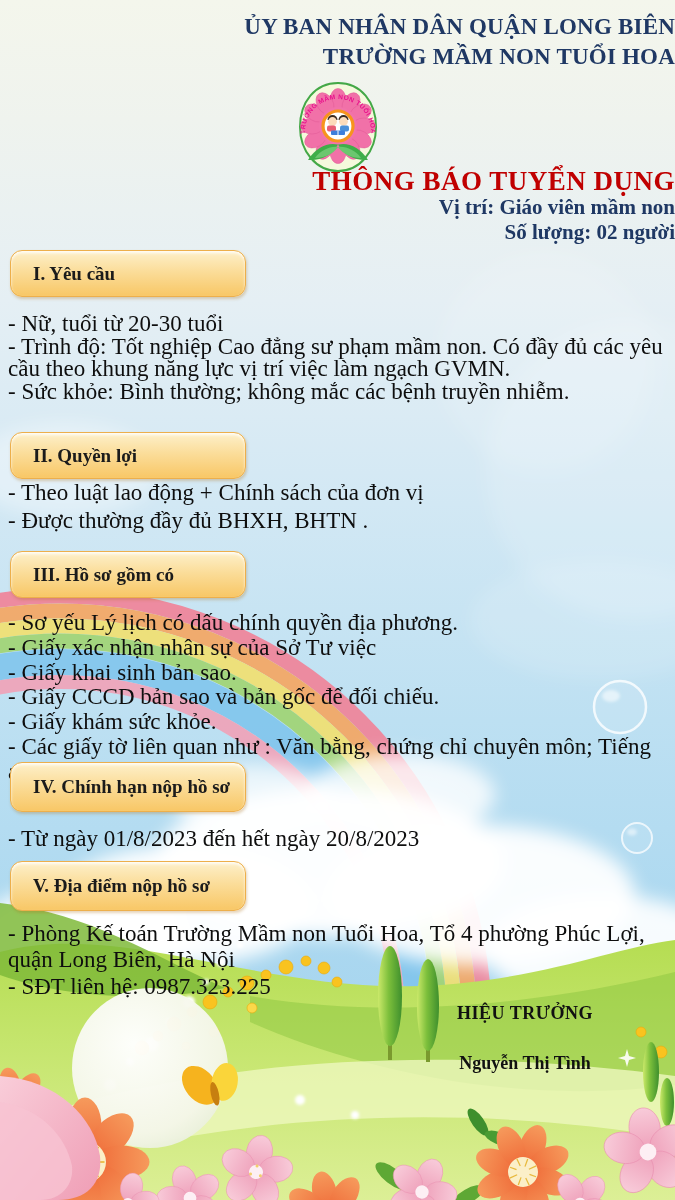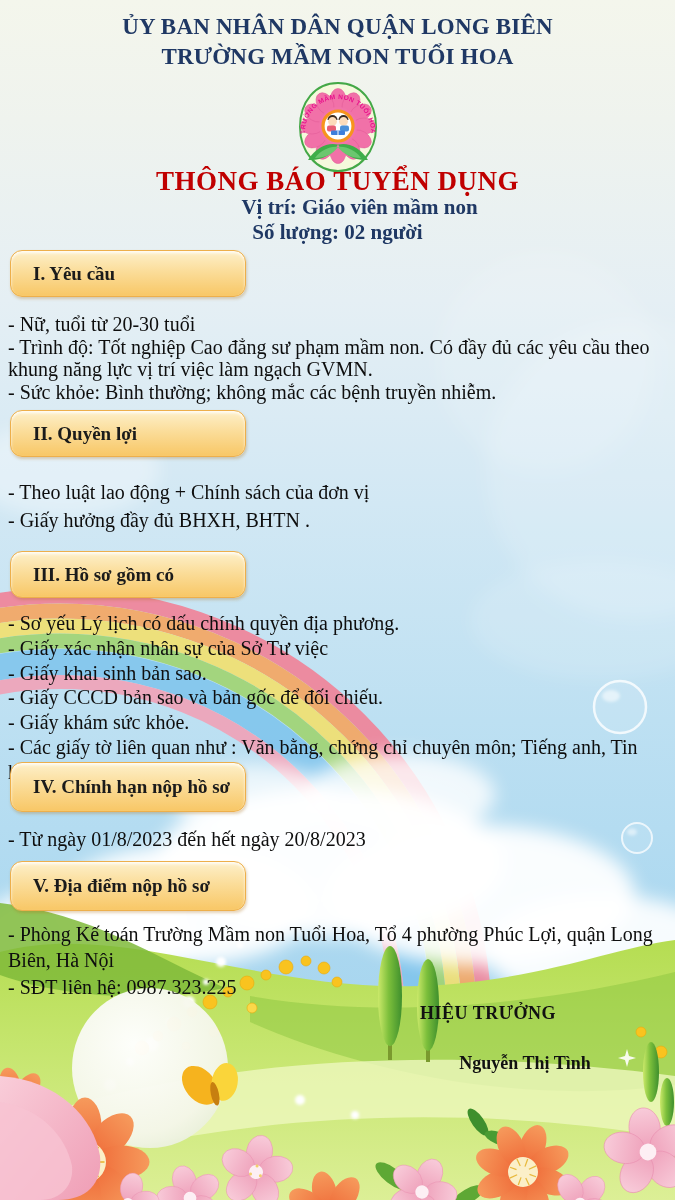--- a/index.html
+++ b/index.html
@@ -5,39 +5,39 @@
   html,body { margin:0; padding:0; background:#ffffff; }
   .poster {
     position:relative; width:675px; height:1200px; overflow:hidden;
     font-family:"Liberation Serif","DejaVu Serif",serif;
     background:linear-gradient(180deg,
       #f4f6ec 0%, #eff3ee 10%, #e5eff4 25%, #d2e8f4 42%,
       #bde0f2 60%, #abd8f0 78%, #a2d1ed 95%, #a0d0ed 100%);
   }
   .bg-art { position:absolute; left:0; top:0; z-index:1; }
   .content { position:absolute; inset:0; z-index:5; }
-  .abs { position:absolute; left:0; right:0; text-align:center; }
+  .abs { position:absolute; left:0; right:0; text-align:right; }
   .org-line { font-weight:bold; font-size:23px; color:#1F3864; letter-spacing:0.2px; }
   .org-line1 { top:14px; }
   .org-line2 { top:44px; }
   .logo-wrap { position:absolute; top:80px; left:50%; transform:translateX(-50%); width:90px; height:94px; }
   .ann-title { top:166px; font-weight:bold; font-size:27px; color:#C00000; letter-spacing:0.5px; }
   .ann-sub  { font-weight:bold; font-size:21px; color:#1F3864; }
   .ann-pos  { top:195px;padding-left:44px; }
   .ann-qty  { top:220px; }
   .sec-box {
     position:absolute; left:10px; width:236px; height:47px; box-sizing:border-box;
     border-radius:12px; border:1.5px solid #EDAF4B;
     background:linear-gradient(180deg,#FDF0CA 0%,#FBDD9A 45%,#F8C766 100%);
     box-shadow: inset 0 2px 3px rgba(255,255,255,.85), 1px 2px 3px rgba(170,110,20,.30);
     display:flex; align-items:center; padding-left:22px;
     font-weight:bold; font-size:19px; color:#1b1b1b;
   }
-  .sec-list { position:absolute; left:8px; width:658px; font-size:20px; color:#0e0e0e; }
-  .sign-title { position:absolute; left:420px; width:210px; top:1003px; 
+  .sec-list { position:absolute; left:8px; width:658px; font-size:23px; color:#0e0e0e; }
+  .sign-title { position:absolute; left:420px; width:210px; top:1003px; text-align:center;
     font-weight:bold; font-size:18px; color:#111; letter-spacing:0.5px; }
   .sign-name { position:absolute; left:420px; width:210px; top:1053px; text-align:center;
     font-weight:bold; font-size:18px; color:#111; }
 </style>
 </head>
 <body>
 
 <div class="poster">
 
   <svg class="bg-art" width="675" height="1200" viewBox="0 0 675 1200" aria-hidden="true">
@@ -369,26 +369,26 @@
 
     <div class="sec-box" style="top:250px;">
       <span>I. Yêu cầu</span>
     </div>
     <div class="sec-list" style="top:313px; line-height:22.6px;">
       <div>- Nữ, tuổi từ 20-30 tuổi</div>
       <div>- Trình độ: Tốt nghiệp Cao đẳng sư phạm mầm non. Có đầy đủ các yêu cầu theo khung năng lực vị trí việc làm ngạch GVMN.</div>
       <div>- Sức khỏe: Bình thường; không mắc các bệnh truyền nhiễm.</div>
     </div>
 
-    <div class="sec-box" style="top:410px;">
+    <div class="sec-box" style="top:432px;">
       <span>II. Quyền lợi</span>
     </div>
     <div class="sec-list" style="top:479px; line-height:27.5px;">
       <div>- Theo luật lao động + Chính sách của đơn vị</div>
-      <div>- Giấy hưởng đầy đủ BHXH, BHTN .</div>
+      <div>- Được thường đầy đủ BHXH, BHTN .</div>
     </div>
 
     <div class="sec-box" style="top:551px;">
       <span>III. Hồ sơ gồm có</span>
     </div>
     <div class="sec-list" style="top:611px; line-height:24.8px;">
       <div>- Sơ yếu Lý lịch có dấu chính quyền địa phương.</div>
       <div>- Giấy xác nhận nhân sự của Sở Tư việc</div>
       <div>- Giấy khai sinh bản sao.</div>
       <div>- Giấy CCCD bản sao và bản gốc để đối chiếu.</div>

